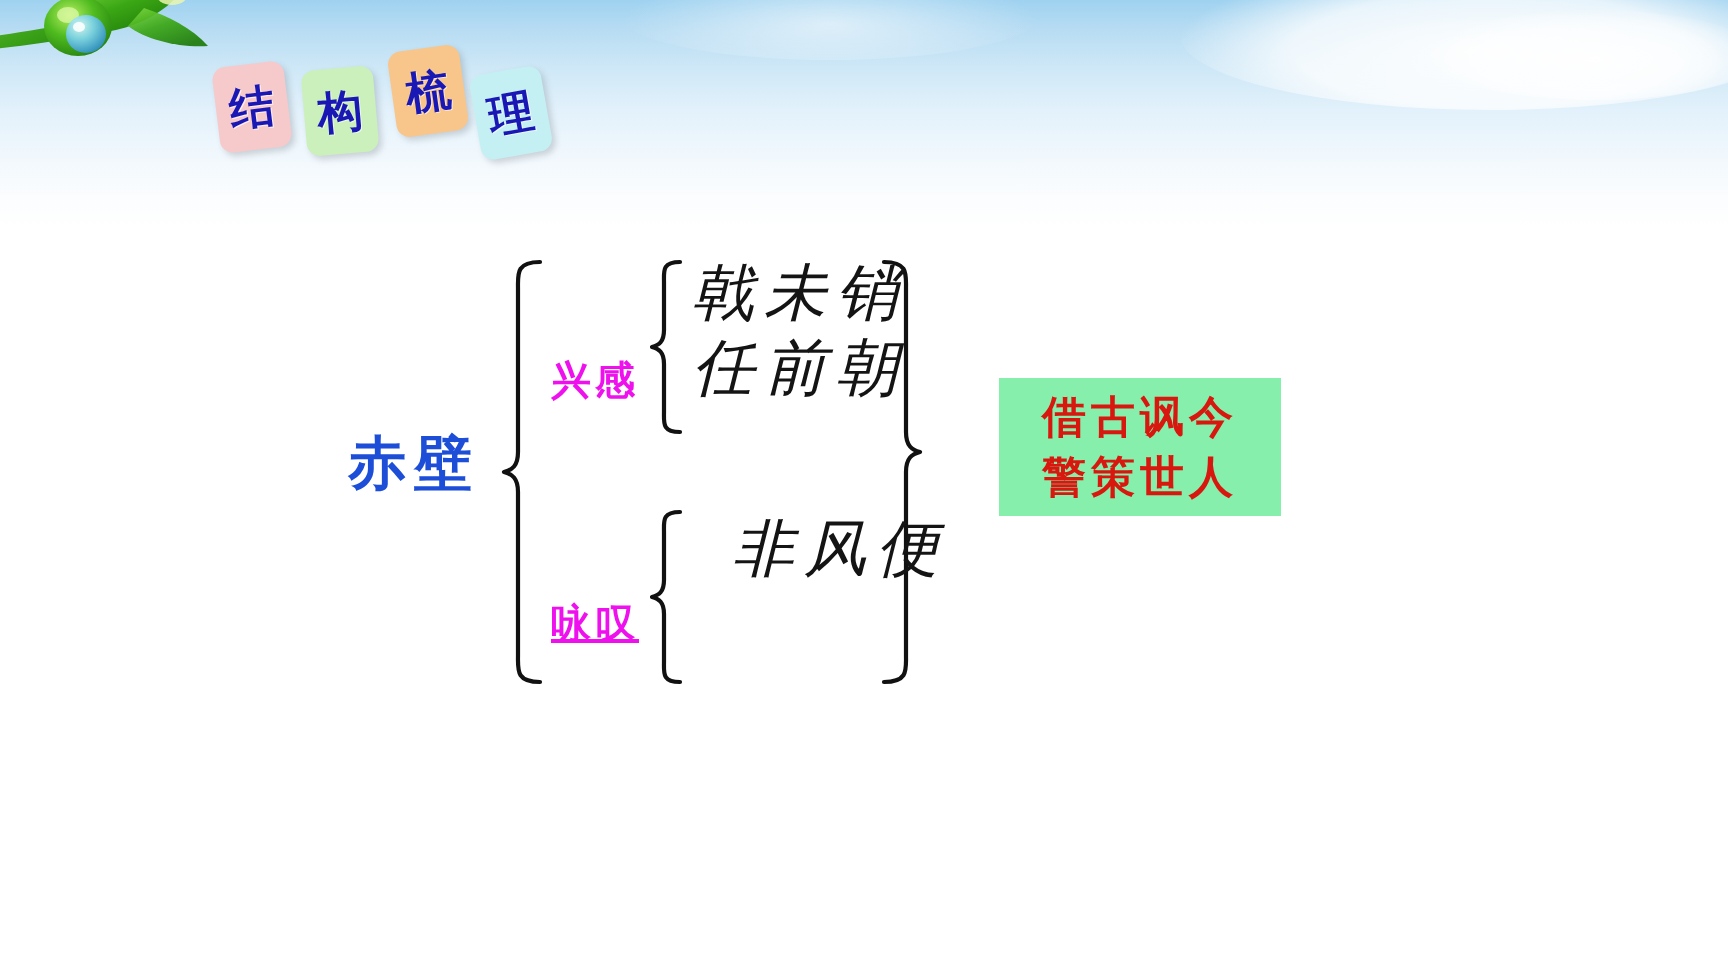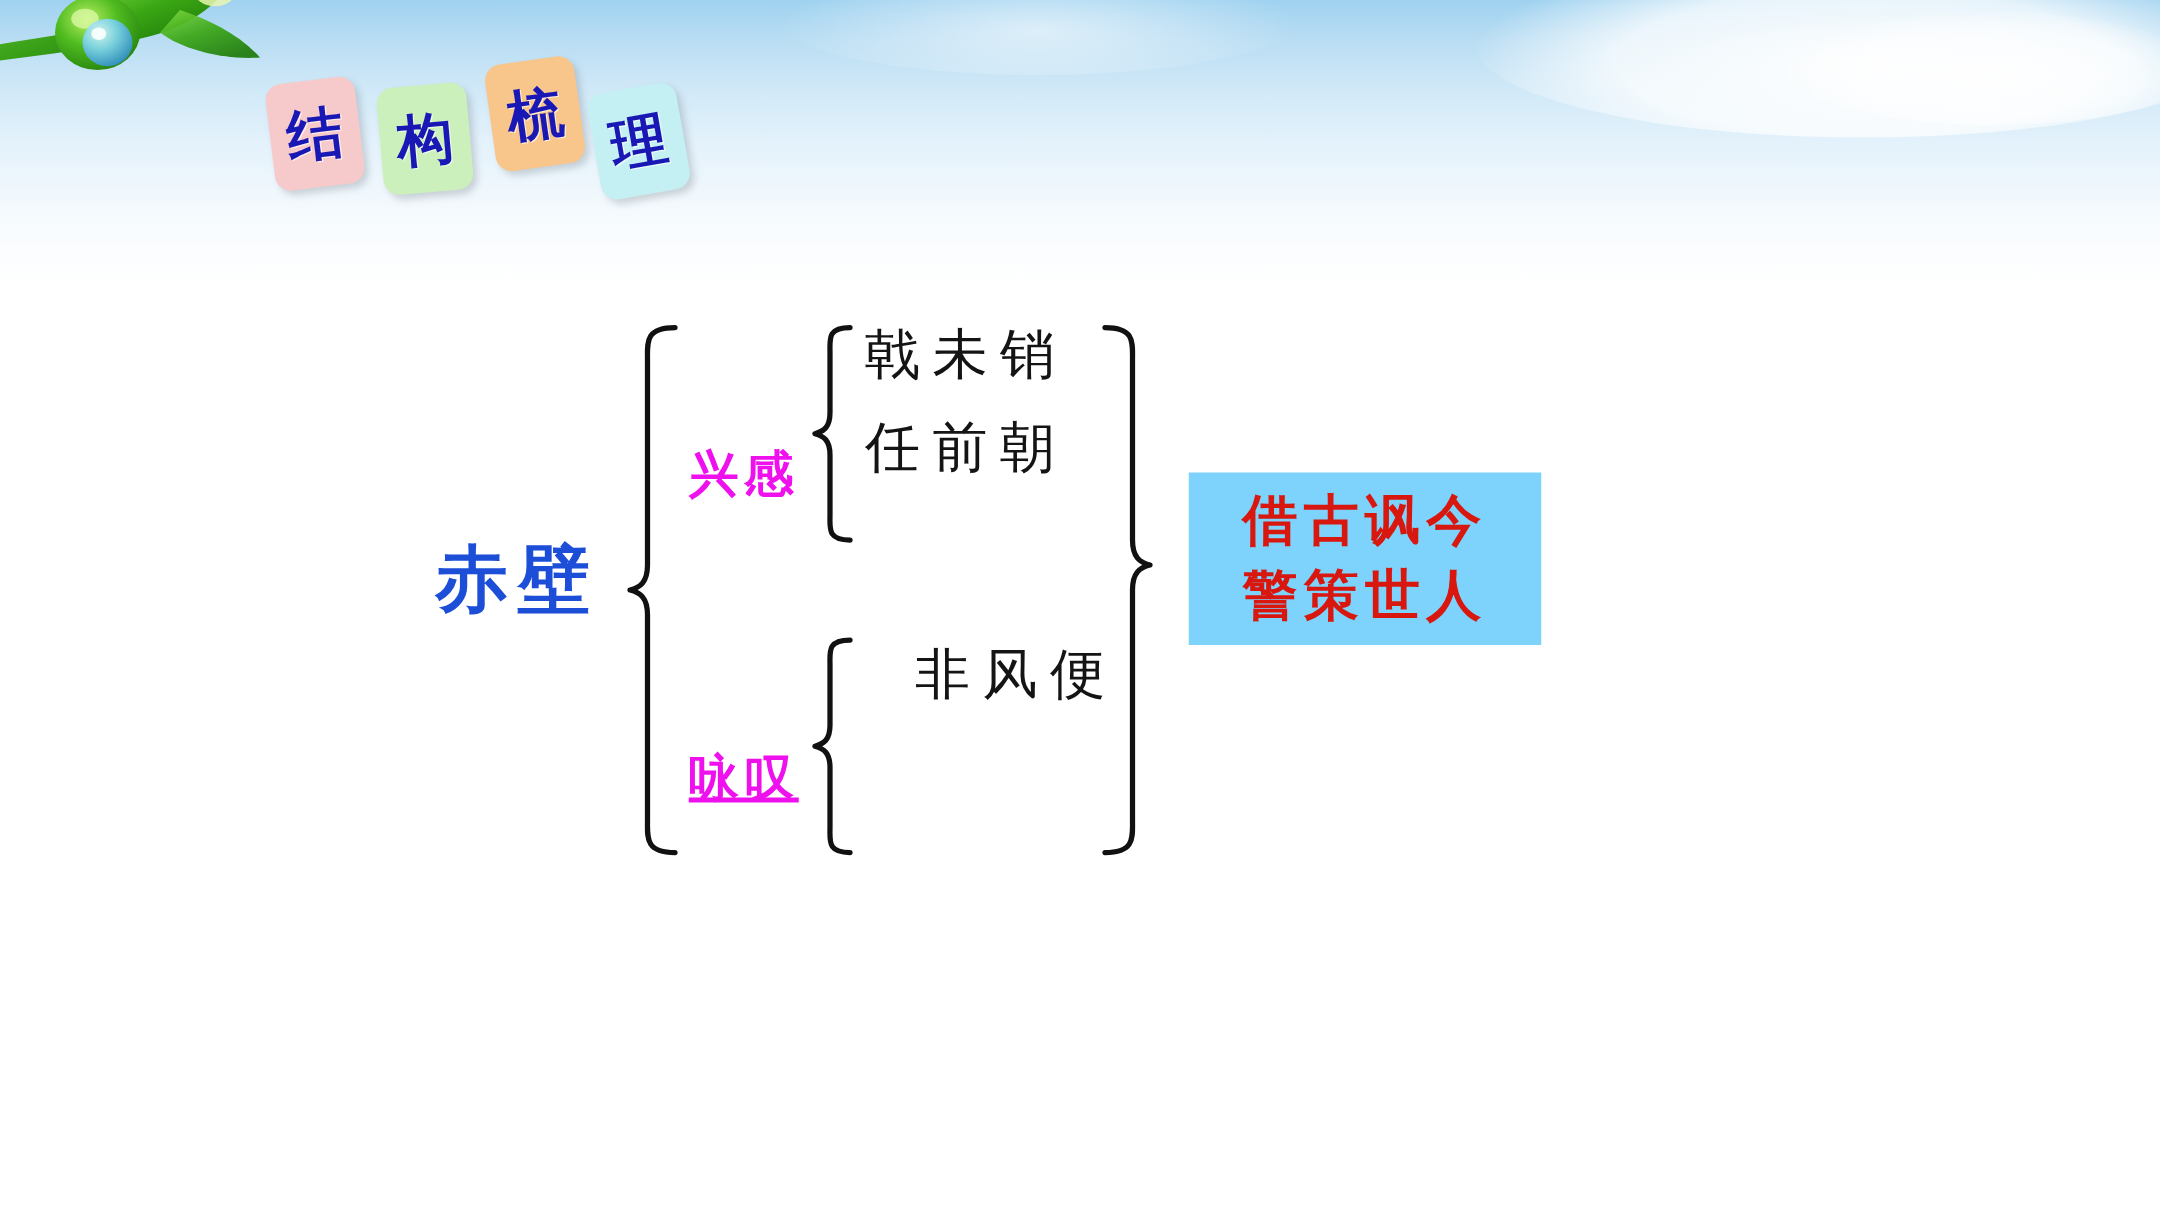--- a/index.html
+++ b/index.html
@@ -125,23 +125,24 @@
     font-weight: 700;
     color: #ee11ee;
     letter-spacing: 4px;
     margin-top: 40px;
   }
   .branch-label-0 { left: 551px; top: 320px; }
   .branch-label-1 { left: 551px; top: 563px; }
 
   .leaf-line {
     position: absolute;
-    font-size: 44px;
+    font-size: 62px;
     color: #141414;
     letter-spacing: 10px;
+    font-style: italic;
   }
   .leaf-0-0 { left: 692px; top: 262px; }
   .leaf-0-1 { left: 692px; top: 337px; }
   .leaf-1-0 { left: 732px; top: 518px; }
   .leaf-1-1 { left: 692px; top: 588px; }
 
   
   .conclusion-box {
     position: absolute;
     left: 951px; top: 378px;
@@ -268,20 +269,20 @@
 
     <div class="cn root-label" style="color: #1d4ed8;">赤壁</div>
 
     <div class="cn branch-label branch-label-0" style="color: rgb(238, 17, 238);">兴感</div>
     <div class="cn branch-label branch-label-1" style="color: rgb(238, 17, 238); text-decoration: underline;">咏叹</div>
 
     <div class="cn leaf-line leaf-0-0">戟未销</div>
     <div class="cn leaf-line leaf-0-1">任前朝</div>
     <div class="cn leaf-line leaf-1-0">非风便</div>
 
-    <div class="conclusion-box" style="background: #7dd3fc;">
+    <div class="conclusion-box" style="background: #86efac; margin-left: 48px;">
       <div class="cn conclusion-line" style="color: rgb(216, 23, 15);">借古讽今</div>
       <div class="cn conclusion-line" style="color: rgb(216, 23, 15);">警策世人</div>
     </div>
 
   </div>
 
 </div>
 
 </body></html>

